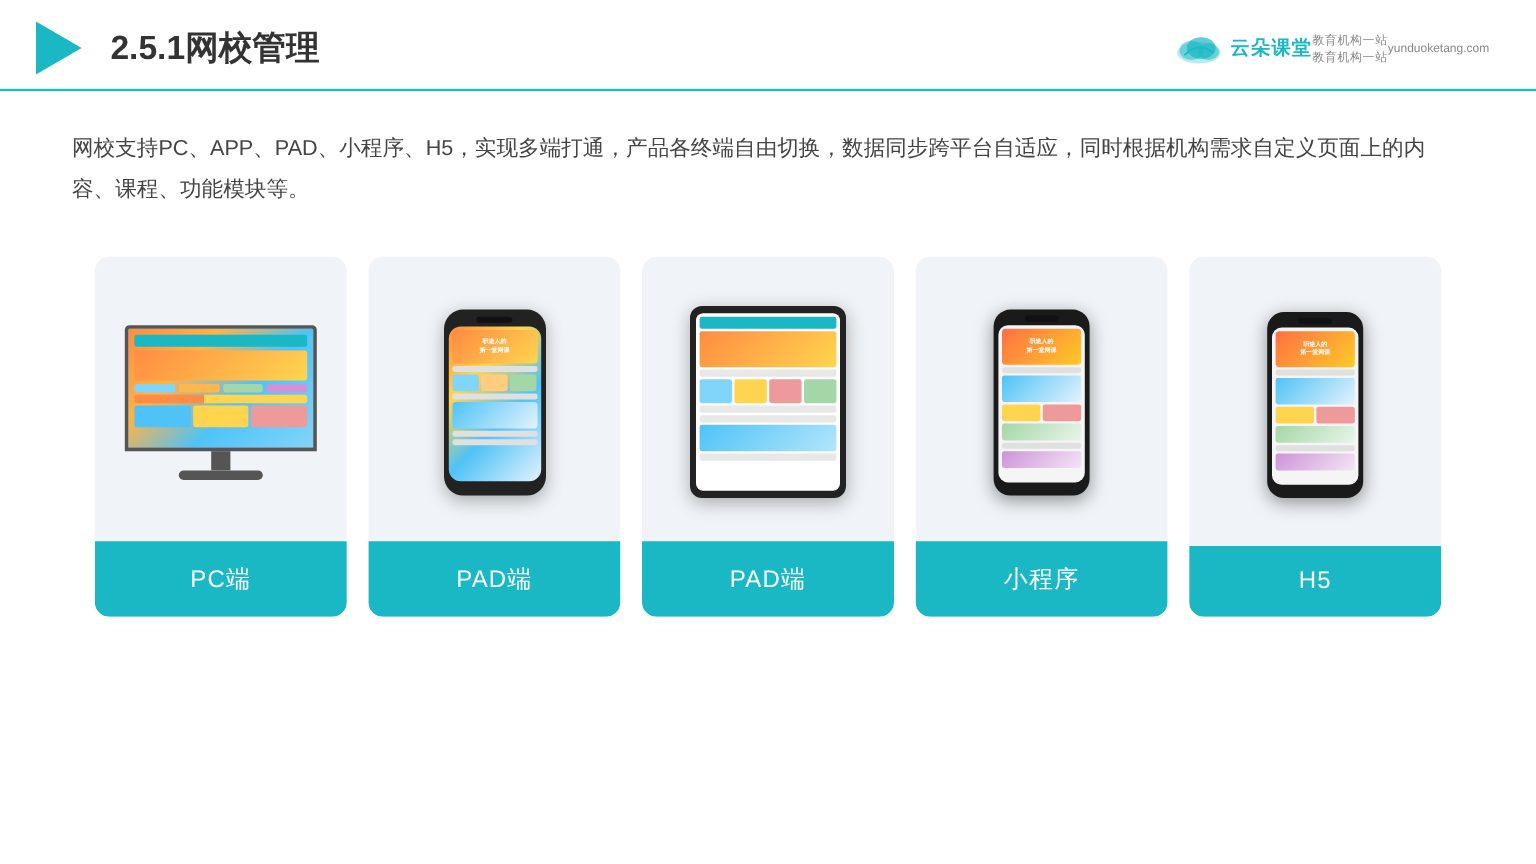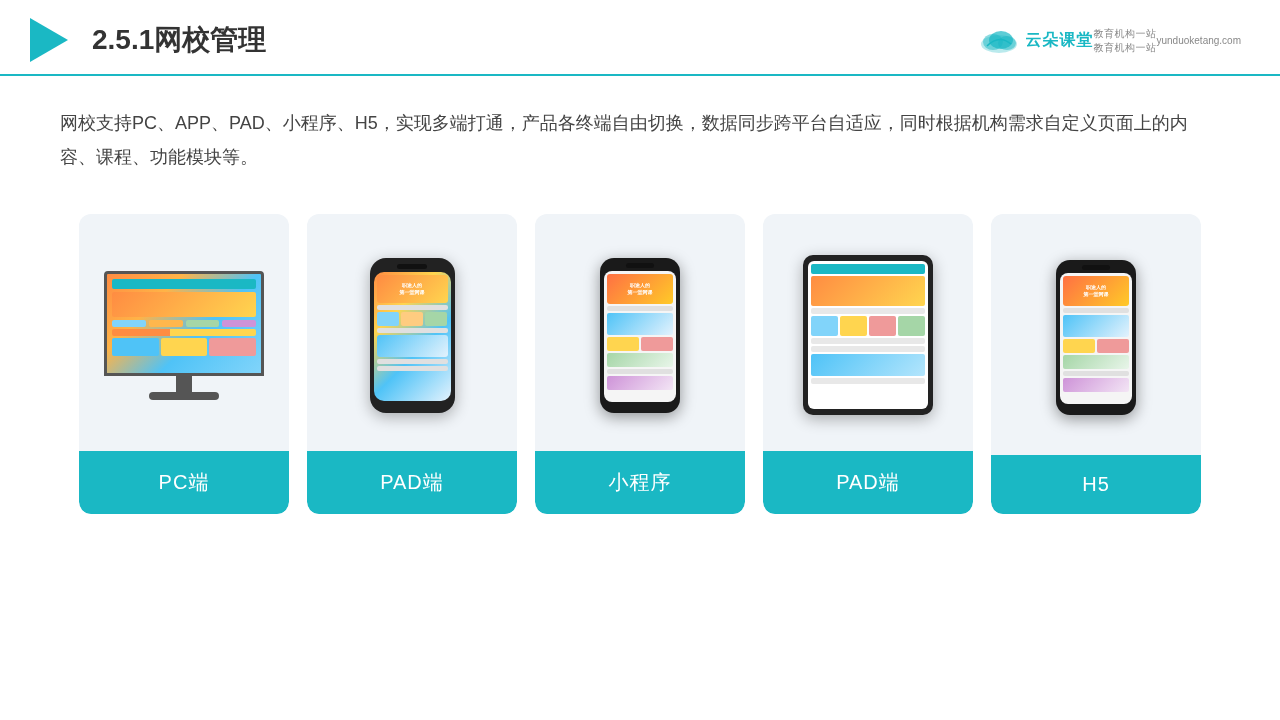--- a/index.html
+++ b/index.html
@@ -456,45 +456,20 @@
             </div>
             <div class="phone-row"></div>
             <div style="height:22px;background:linear-gradient(135deg,#4fc3f7,#e3f2fd);border-radius:3px;margin-bottom:2px;"></div>
             <div class="phone-row"></div>
             <div class="phone-row"></div>
           </div>
         </div>
       </div>
     </div>
     <div class="device-label">PAD端</div>
-  </div>
-
-  <div class="device-card">
-    <div class="device-image-area">
-      <div class="mini-phone">
-        <div class="mini-phone-notch"></div>
-        <div class="mini-phone-screen">
-          <div class="mini-phone-screen-inner">
-            <div class="mini-phone-banner">
-              <span class="mini-phone-text">职途人的<br>第一堂网课</span>
-            </div>
-            <div class="mini-phone-row"></div>
-            <div class="mini-phone-card"></div>
-            <div style="display:flex;gap:2px;margin-bottom:2px;">
-              <div style="flex:1;height:14px;background:#ffd54f;border-radius:2px;"></div>
-              <div style="flex:1;height:14px;background:#ef9a9a;border-radius:2px;"></div>
-            </div>
-            <div class="mini-phone-card2"></div>
-            <div class="mini-phone-row"></div>
-            <div class="mini-phone-card3"></div>
-          </div>
-        </div>
-      </div>
-    </div>
-    <div class="device-label">小程序</div>
   </div>
 
   <div class="device-card">
     <div class="device-image-area">
       <div class="tablet-mockup">
         <div class="tablet-screen">
           <div class="tablet-screen-content">
             <div class="tablet-header"></div>
             <div class="tablet-banner"></div>
             <div class="tablet-row"></div>
@@ -530,16 +505,41 @@
               <div style="flex:1;height:14px;background:#ffd54f;border-radius:2px;"></div>
               <div style="flex:1;height:14px;background:#ef9a9a;border-radius:2px;"></div>
             </div>
             <div class="mini-phone-card2"></div>
             <div class="mini-phone-row"></div>
             <div class="mini-phone-card3"></div>
           </div>
         </div>
       </div>
     </div>
+    <div class="device-label">小程序</div>
+  </div>
+
+  <div class="device-card">
+    <div class="device-image-area">
+      <div class="mini-phone">
+        <div class="mini-phone-notch"></div>
+        <div class="mini-phone-screen">
+          <div class="mini-phone-screen-inner">
+            <div class="mini-phone-banner">
+              <span class="mini-phone-text">职途人的<br>第一堂网课</span>
+            </div>
+            <div class="mini-phone-row"></div>
+            <div class="mini-phone-card"></div>
+            <div style="display:flex;gap:2px;margin-bottom:2px;">
+              <div style="flex:1;height:14px;background:#ffd54f;border-radius:2px;"></div>
+              <div style="flex:1;height:14px;background:#ef9a9a;border-radius:2px;"></div>
+            </div>
+            <div class="mini-phone-card2"></div>
+            <div class="mini-phone-row"></div>
+            <div class="mini-phone-card3"></div>
+          </div>
+        </div>
+      </div>
+    </div>
     <div class="device-label">H5</div>
   </div>
 
 </div>
 
 </body></html>

